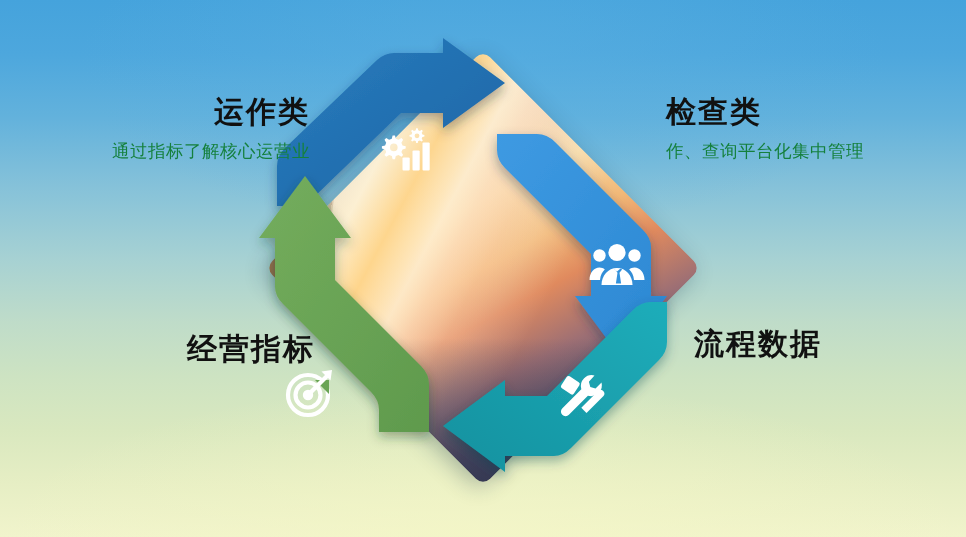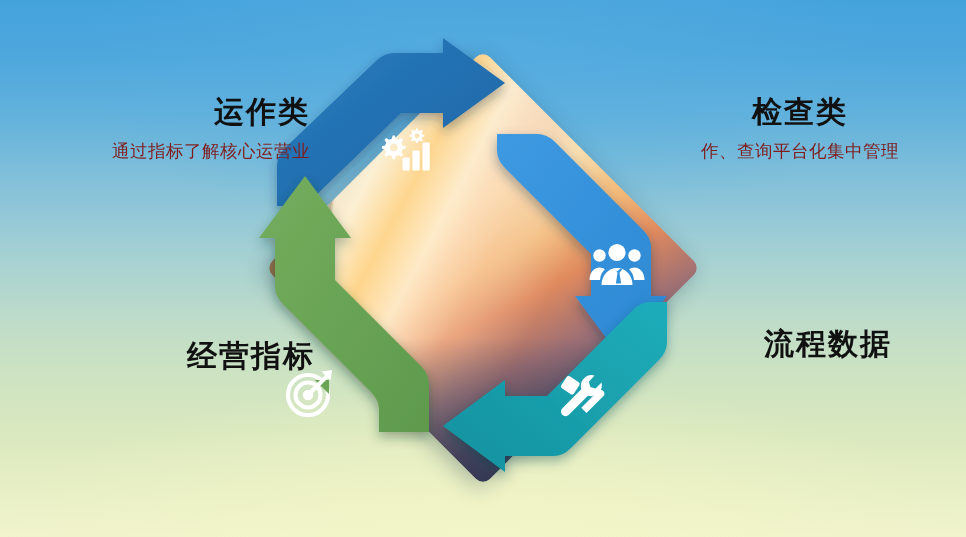--- a/index.html
+++ b/index.html
@@ -132,30 +132,30 @@
     font-size:30px;
     font-weight:bold;
     color:#111;
     letter-spacing:2px;
     line-height:1.05;
     white-space:nowrap;
   }
   .tblock .desc {
     margin-top:9px;
     font-size:17.5px;
-    color:#7f1d1d;
+    color:#15803d;
     line-height:1.62;
     letter-spacing:.5px;
   }
   .tb-left  { text-align:right; }
-  .tb-right { text-align:center; }
+  .tb-right { text-align:left; }
 
   #tb-operate { left:30px;  top:96px;  width:280px; }
   #tb-inspect { left:666px; top:96px;  width:268px; }
-  #tb-metric  { left:30px;  top:340px; width:285px; }
+  #tb-metric  { left:30px;  top:333px; width:285px; }
   #tb-process { left:666px; top:328px; width:268px;margin-left:28px; }
 </style>
 </head>
 <body>
 
 <div class="bg-wash"></div>
 
 <div class="stage">
 
   <div class="photo-diamond">

